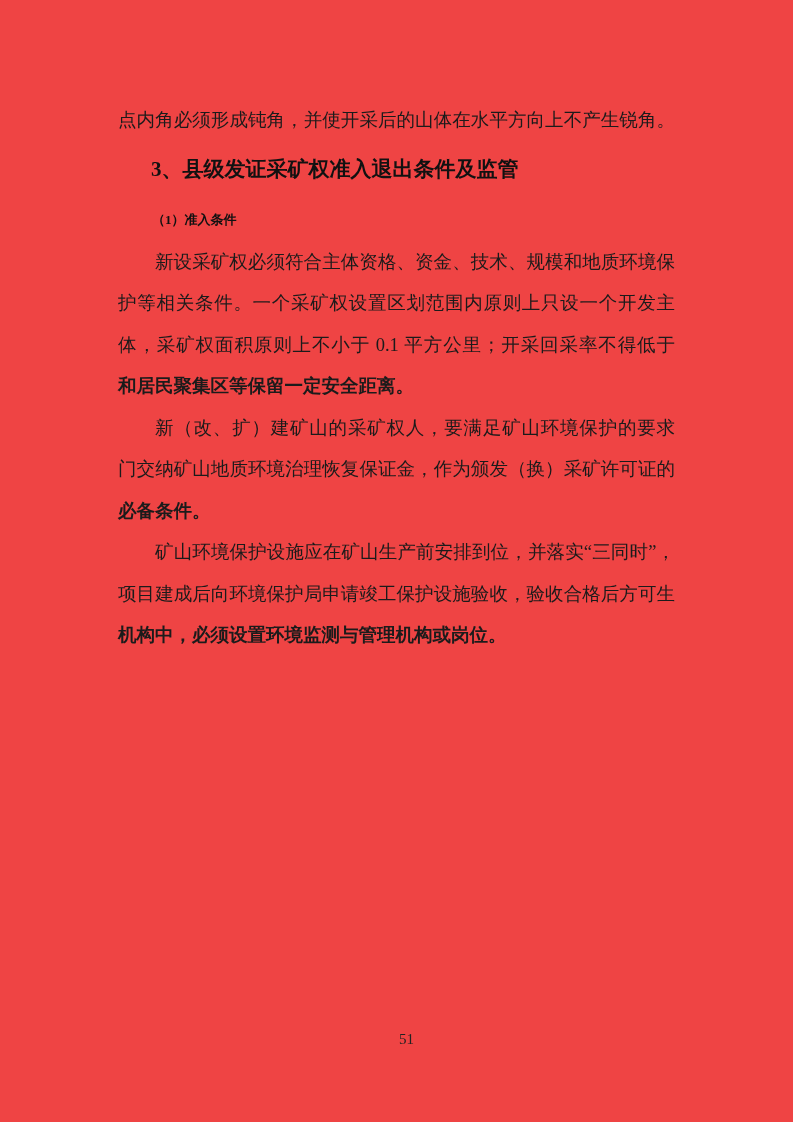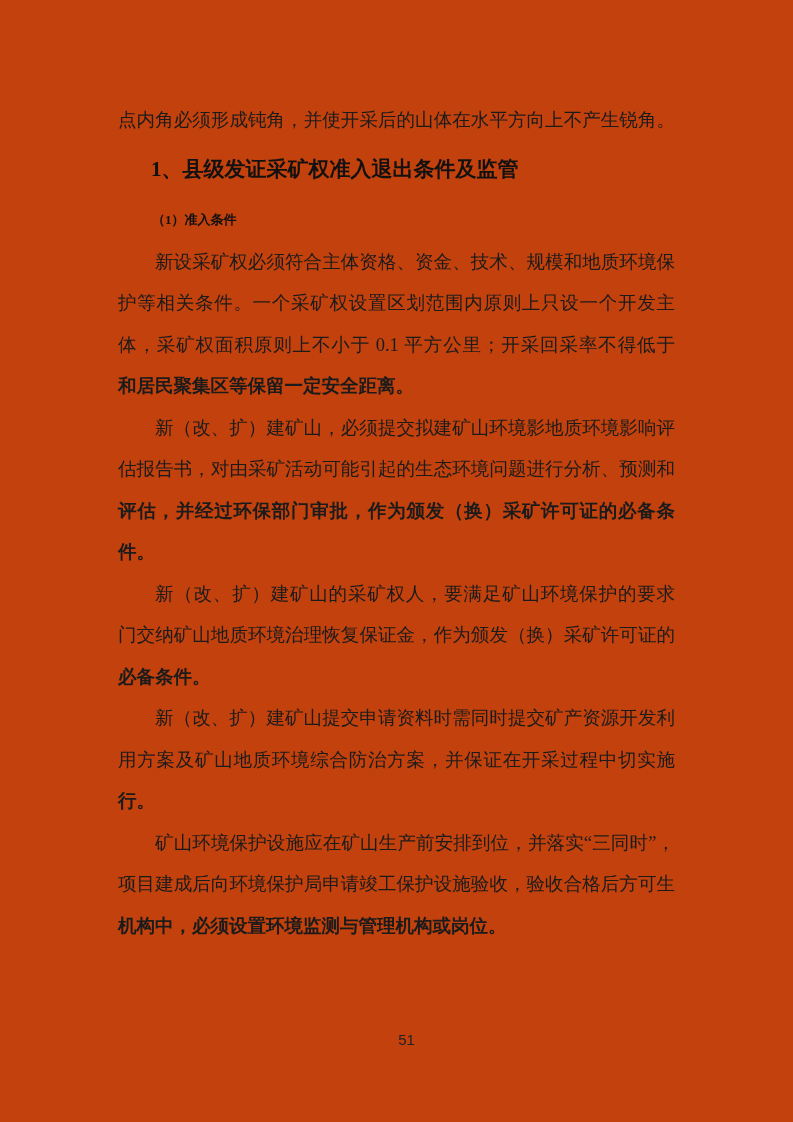--- a/index.html
+++ b/index.html
@@ -4,21 +4,21 @@
 <style>
   html, body {
     margin: 0;
     padding: 0;
     background: #ffffff;
   }
   .page {
     position: relative;
     width: 793px;
     height: 1122px;
-    background: #c2410c;
+    background: #ef4444;
     overflow: hidden;
     color: #1b1b1b;
     font-family: "Liberation Serif", "DejaVu Serif", serif;
   }
   .content {
     position: absolute;
     left: 118px;
     top: 100px;
     width: 557px;
     font-size: 18.5px;
@@ -62,59 +62,49 @@
   }
   .page-number {
     position: absolute;
     left: 0;
     right: 0;
     top: 1031px;
     text-align: center;
     text-indent: 20px;
     font-size: 15px;
     color: #222222;
-    font-family: Liberation Sans, sans-serif;
+    font-family: Liberation Serif, serif;
   }
 </style>
 </head>
 <body>
 
 <div class="page">
   <div class="content">
 
     <div class="doc-line">点内角必须形成钝角，并使开采后的山体在水平方向上不产生锐角。</div>
 
-    <h2 class="heading-l1">1、县级发证采矿权准入退出条件及监管</h2>
+    <h2 class="heading-l1">3、县级发证采矿权准入退出条件及监管</h2>
 
     <h3 class="heading-l2">（1）准入条件</h3>
 
     <div class="paragraph">
       <div class="doc-line para-first">新设采矿权必须符合主体资格、资金、技术、规模和地质环境保</div>
       <div class="doc-line">护等相关条件。一个采矿权设置区划范围内原则上只设一个开发主</div>
       <div class="doc-line">体，采矿权面积原则上不小于 0.1 平方公里；开采回采率不得低于</div>
       <div class="doc-line para-last">和居民聚集区等保留一定安全距离。</div>
     </div>
 
-    <div class="paragraph">
-      <div class="doc-line para-first">新（改、扩）建矿山，必须提交拟建矿山环境影地质环境影响评</div>
-      <div class="doc-line">估报告书，对由采矿活动可能引起的生态环境问题进行分析、预测和</div>
-      <div class="doc-line para-last">评估，并经过环保部门审批，作为颁发（换）采矿许可证的必备条件。</div>
-    </div>
 
     <div class="paragraph">
       <div class="doc-line para-first">新（改、扩）建矿山的采矿权人，要满足矿山环境保护的要求</div>
       <div class="doc-line">门交纳矿山地质环境治理恢复保证金，作为颁发（换）采矿许可证的</div>
       <div class="doc-line para-last">必备条件。</div>
     </div>
 
-    <div class="paragraph">
-      <div class="doc-line para-first">新（改、扩）建矿山提交申请资料时需同时提交矿产资源开发利</div>
-      <div class="doc-line">用方案及矿山地质环境综合防治方案，并保证在开采过程中切实施</div>
-      <div class="doc-line para-last">行。</div>
-    </div>
 
     <div class="paragraph">
       <div class="doc-line para-first">矿山环境保护设施应在矿山生产前安排到位，并落实“三同时”，</div>
       <div class="doc-line">项目建成后向环境保护局申请竣工保护设施验收，验收合格后方可生</div>
       <div class="doc-line para-last">机构中，必须设置环境监测与管理机构或岗位。</div>
     </div>
 
 
   </div>
 

